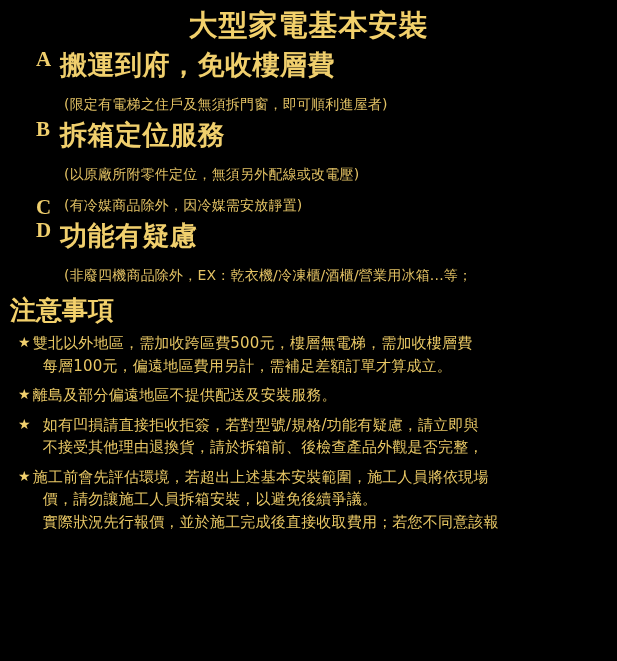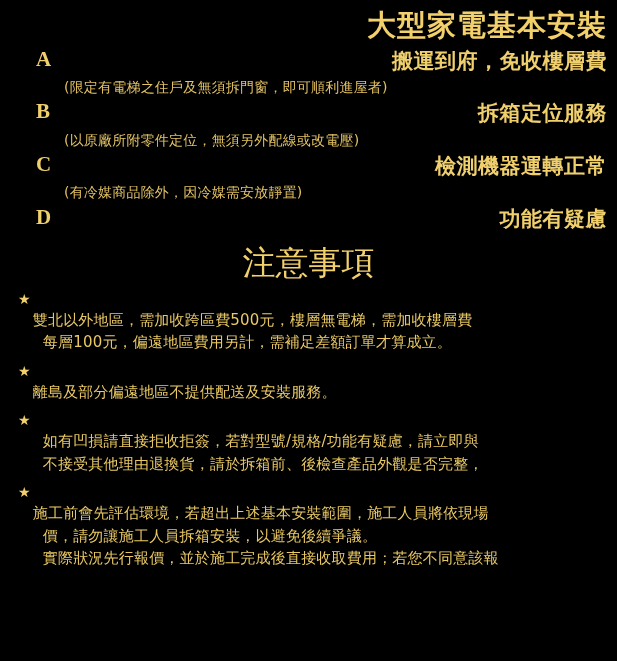--- a/index.html
+++ b/index.html
@@ -16,65 +16,63 @@
   }
   .page {
     position: relative;
     width: 617px;
     height: 661px;
     background: #000000;
     box-sizing: border-box;
     padding: 0 10px;
   }
   .main-title {
-    text-align: right;
+    text-align: center;
     font-size: 29px;
     font-weight: bold;
     letter-spacing: 1px;
     color: #f2d06b;
     margin: 8px 0 4px 0;
     line-height: 1.2;
   }
   .section-title {
-    text-align: center;
-    font-size: 33px;
-    font-weight: normal;
+    font-size: 26px;
+    font-weight: bold;
     color: #f2d06b;
     margin: 10px 0 6px 0;
     line-height: 1.2;
   }
   .item {
     margin: 0 0 2px 0;
     padding-left: 26px;
     position: relative;
   }
   .item-letter {
     position: absolute;
     left: 26px;
     top: 0;
     font-size: 21px;
     font-weight: bold;
     color: #f0cf6d;
     font-family: "Liberation Serif", serif;
   }
   .item-head {
-    font-size: 21px;
+    font-size: 27px;
     font-weight: bold;
     color: #f0cf6d;
     padding-left: 24px;
     line-height: 1.35;
     letter-spacing: 0.5px;
-    text-align: right;
   }
   .item-sub {
     font-size: 14px;
     color: #e3c264;
     padding-left: 28px;
     line-height: 1.45;
-    margin-top: 2px;
+    margin-top: 11px;
     letter-spacing: 0.2px;
   }
   .item-sub .cont {
     display: block;
     padding-left: 12px;
   }
   .note-list {
     margin: 4px 0 0 0;
     padding: 0 4px 0 8px;
   }
@@ -89,21 +87,20 @@
   }
   .star {
     flex: 0 0 auto;
     color: #f0cf6d;
     font-size: 14px;
     line-height: 1.55;
     margin-right: 2px;
   }
   .note-text {
     flex: 1 1 auto;
-    margin-top: 20px;
   }
   .note-text .l2 {
     display: block;
     padding-left: 10px;
   }
 </style>
 </head>
 <body>
 
 <div class="page">
@@ -117,28 +114,28 @@
   </div>
 
   <div class="item">
     <span class="item-letter">B</span>
     <div class="item-head">拆箱定位服務</div>
     <div class="item-sub">(以原廠所附零件定位，無須另外配線或改電壓)</div>
   </div>
 
   <div class="item">
     <span class="item-letter">C</span>
-    <div class="item-head">檢測機器運轉正常</div>
     <div class="item-sub">(有冷媒商品除外，因冷媒需安放靜置)</div>
   </div>
 
   <div class="item">
     <span class="item-letter">D</span>
     <div class="item-head">功能有疑慮</div>
     <div class="item-sub">
+      <span>(非廢四機商品除外，EX：乾衣機/冷凍櫃/酒櫃/營業用冰箱...等；</span>
     </div>
   </div>
 
   <div class="section-title">注意事項</div>
 
   <div class="note-list">
 
     <div class="note">
       <span class="star">★</span>
       <span class="note-text">

